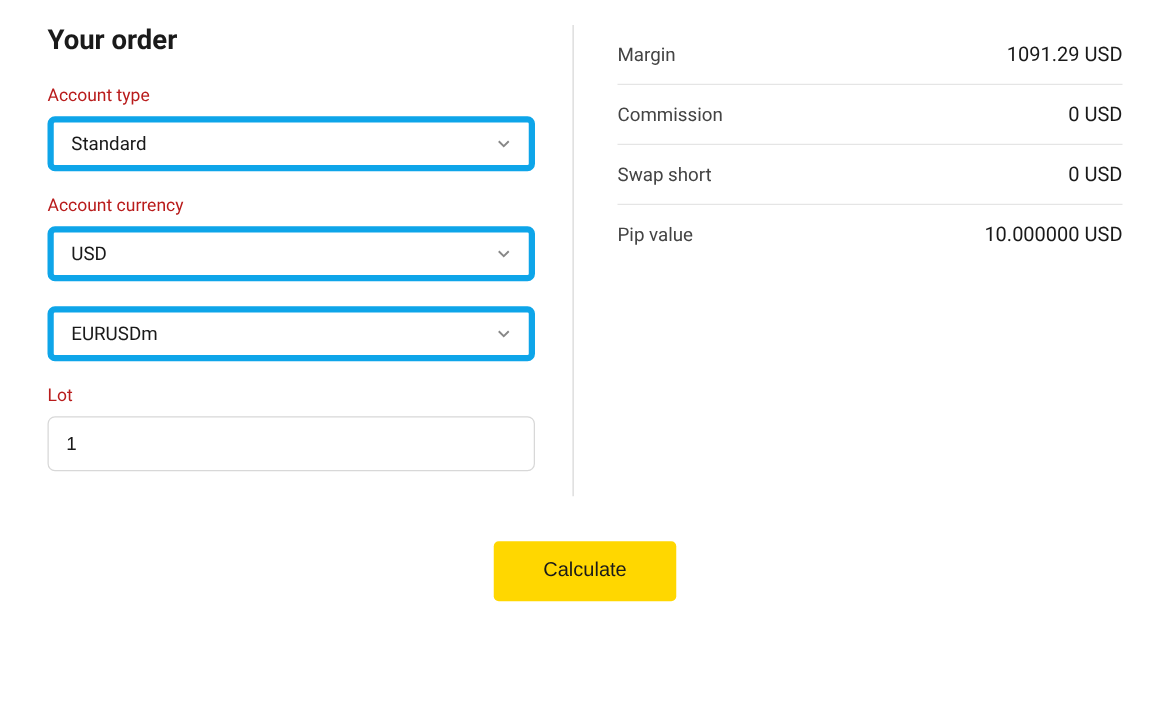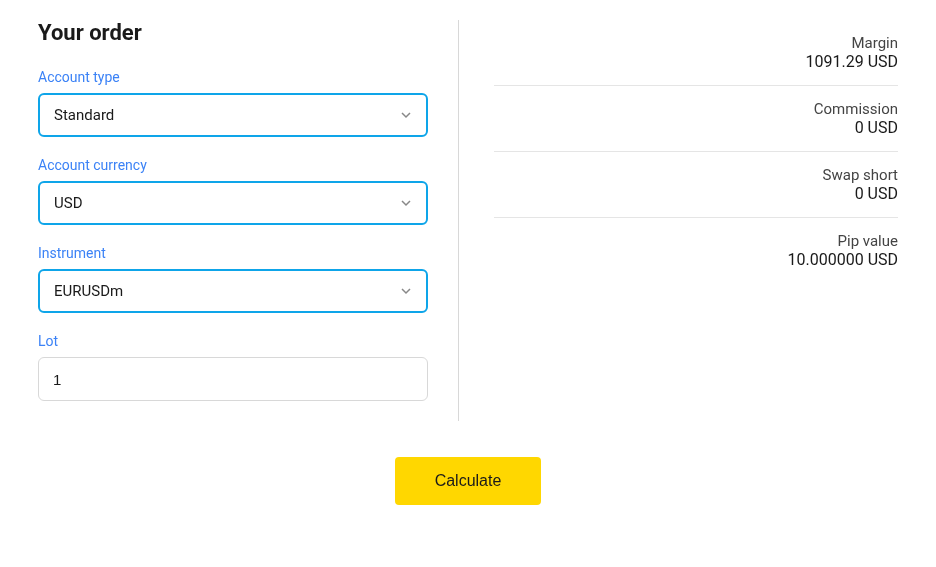--- a/index.html
+++ b/index.html
@@ -35,28 +35,28 @@
       font-size: 22px;
       font-weight: 700;
       color: #1a1a1a;
       margin-bottom: 24px;
     }
     .field {
       margin-bottom: 20px;
     }
     .field-label {
       font-size: 14px;
-      color: #3b82f6;
+      color: #b91c1c;
       margin-bottom: 8px;
       display: block;
     }
     .select-box {
       width: 100%;
       height: 44px;
-      border: 2px solid #0ea5e9;
+      border: 5px solid #0ea5e9;
       border-radius: 6px;
       padding: 0 14px;
       font-size: 15px;
       color: #1a1a1a;
       background: #fff;
       display: flex;
       align-items: center;
       justify-content: space-between;
       cursor: pointer;
     }
@@ -71,24 +71,23 @@
       background: #fff;
       outline: none;
     }
     .chevron {
       width: 12px;
       height: 12px;
     }
     .result-row {
       display: flex;
       justify-content: space-between;
-      align-items: flex-end;
+      align-items: center;
       padding: 14px 0;
       border-bottom: 1px solid #e5e5e5;
-      flex-direction: column;
     }
     .result-label {
       font-size: 15px;
       color: #444;
     }
     .result-value {
       font-size: 16px;
       font-weight: 400;
       color: #1a1a1a;
     }
@@ -129,21 +128,20 @@
       <label class="field-label">Account currency</label>
       <div class="select-box">
         <span>USD</span>
         <svg class="chevron" viewBox="0 0 12 12">
             <path d="M2 4 L6 8 L10 4" stroke="#888" stroke-width="1.5" fill="none"></path>
           </svg>
       </div>
     </div>
 
     <div class="field">
-      <label class="field-label">Instrument</label>
       <div class="select-box">
         <span>EURUSDm</span>
         <svg class="chevron" viewBox="0 0 12 12">
             <path d="M2 4 L6 8 L10 4" stroke="#888" stroke-width="1.5" fill="none"></path>
           </svg>
       </div>
     </div>
 
     <div class="field">
       <label class="field-label">Lot</label>

